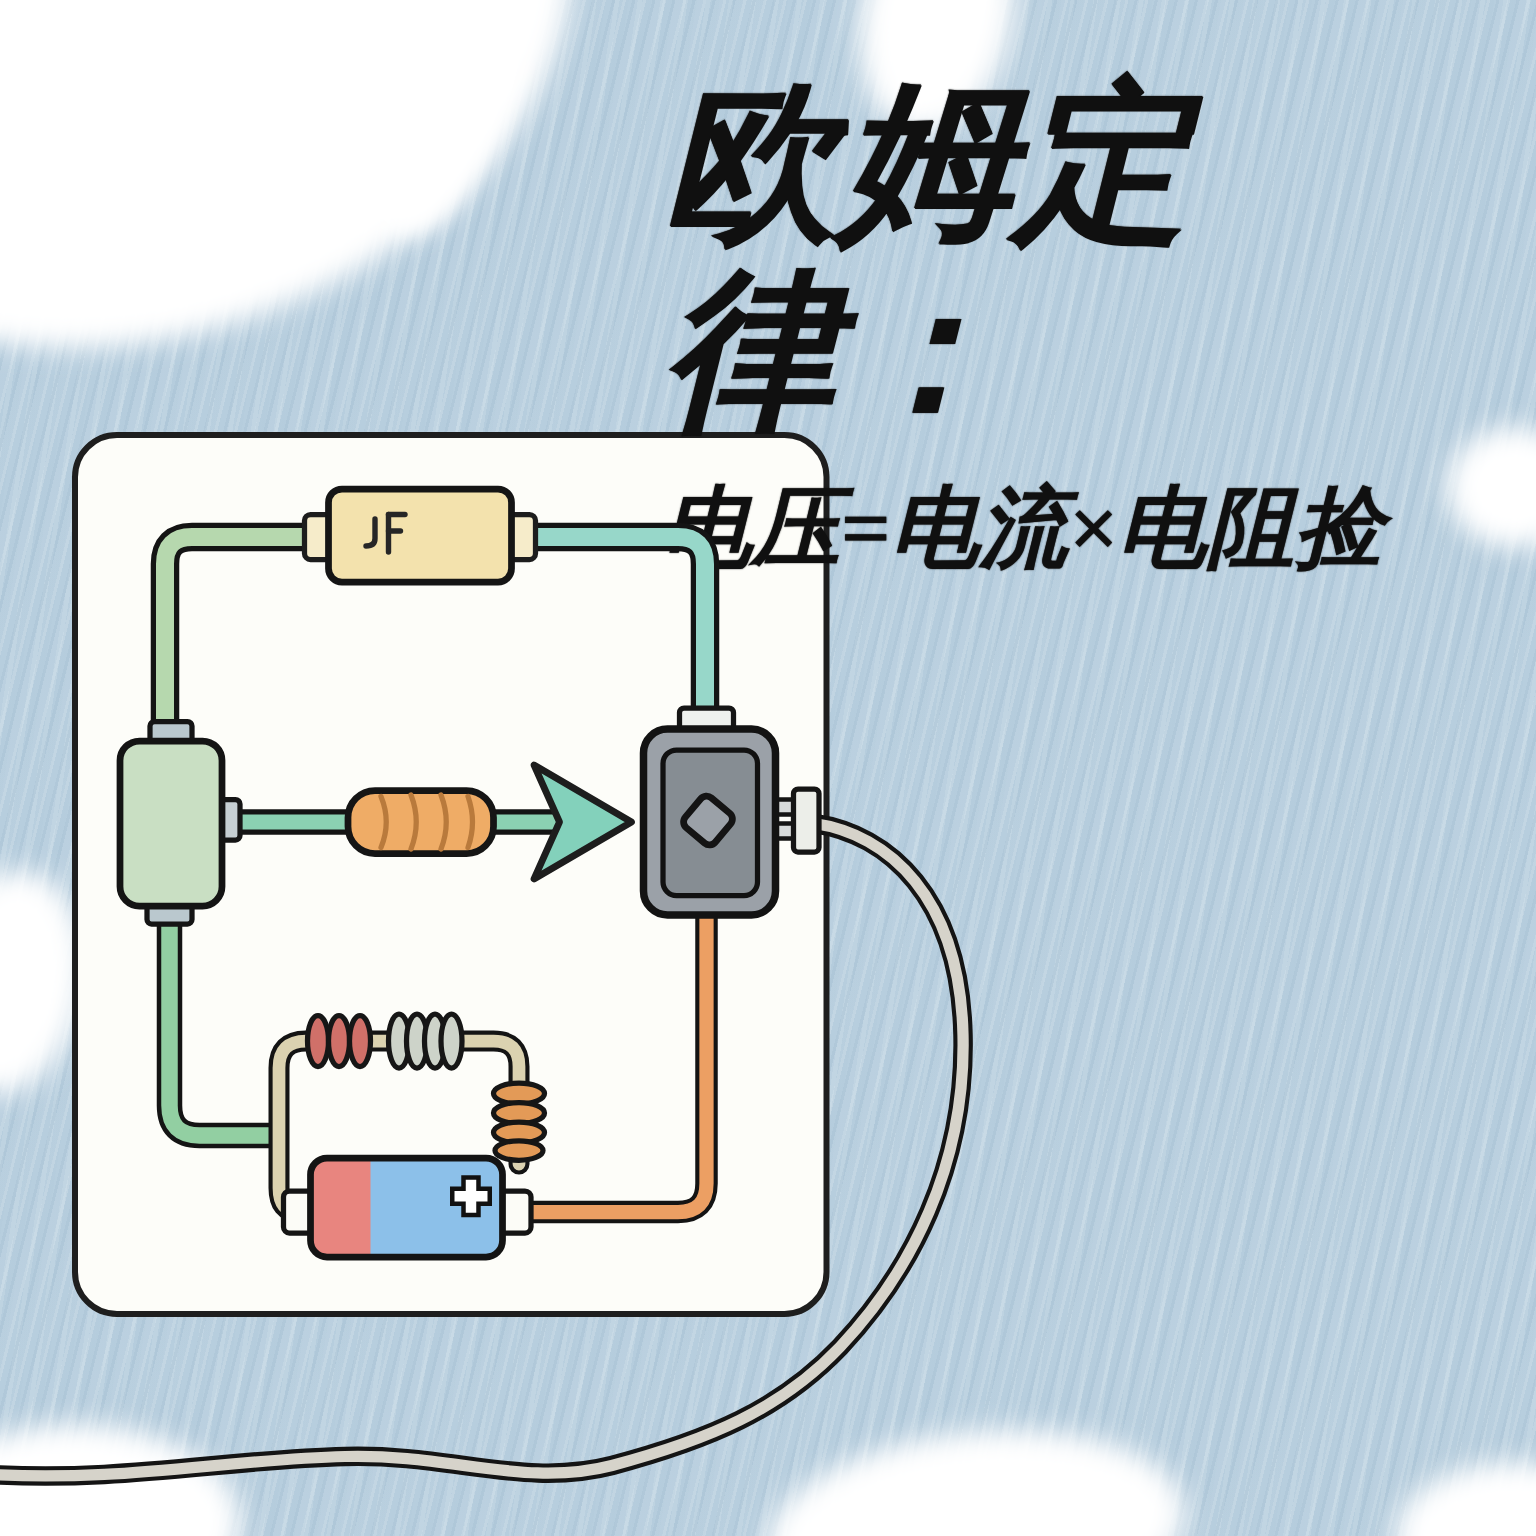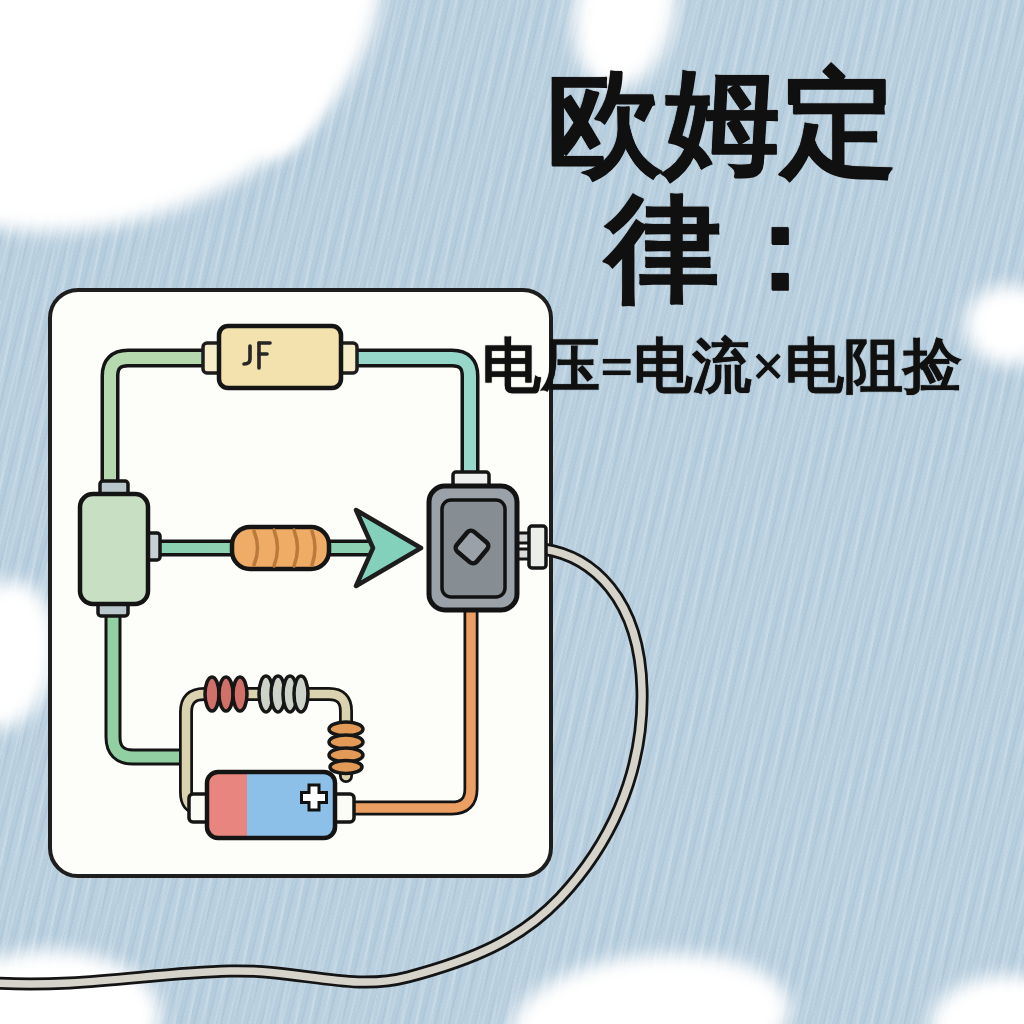--- a/index.html
+++ b/index.html
@@ -21,22 +21,23 @@
   .patch{position:absolute;background:#fff;border-radius:50%;filter:blur(9px);}
   .p1{left:-170px;top:-170px;width:560px;height:390px;transform:rotate(-20deg);}
   .p2{left:250px;top:-80px;width:95px;height:240px;transform:rotate(14deg);filter:blur(7px);}
   .p3{left:575px;top:-70px;width:100px;height:160px;transform:rotate(12deg);}
   .p4{left:965px;top:285px;width:90px;height:80px;}
   .p5{left:-45px;top:580px;width:100px;height:150px;transform:rotate(10deg);}
   .p6{left:-60px;top:950px;width:220px;height:130px;}
   .p7{left:510px;top:955px;width:280px;height:130px;transform:rotate(-6deg);}
   .p8{left:930px;top:975px;width:160px;height:100px;}
   .heading{
-    position:absolute;top:62px;right:22px;width:560px;text-align:center;color:#101010;
+    position:absolute;top:48px;right:22px;width:560px;text-align:left;color:#101010;
     font-family:"Liberation Serif","DejaVu Serif",serif;
+    font-style:italic;
   }
   .heading .title{
     font-size:116px;line-height:1.08;font-weight:900;letter-spacing:1px;
     text-shadow:0 0 1px #101010,0.5px 0.5px 0 #101010;
   }
   .heading .formula{
     margin-top:14px;font-size:59px;font-weight:900;letter-spacing:0px;
     text-shadow:0 0 1px #101010;
   }
   .panel{

